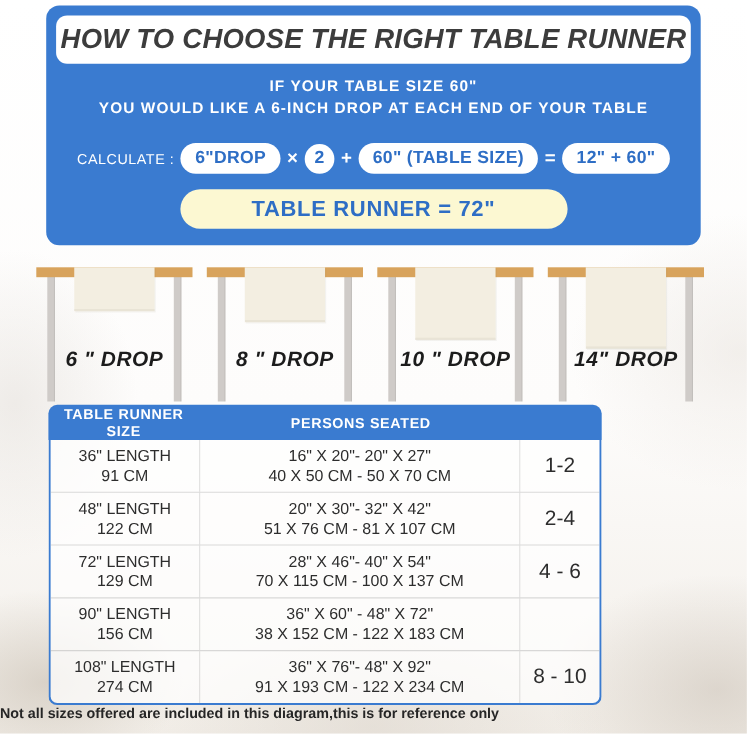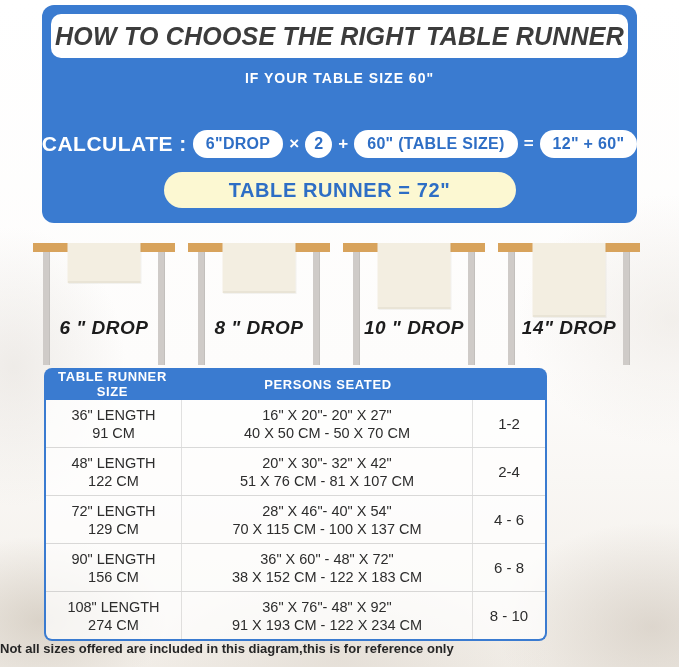--- a/index.html
+++ b/index.html
@@ -35,21 +35,21 @@
     white-space:nowrap;
   }
   .intro { position:absolute; top:63px; left:0; right:0; text-align:center; color:#ffffff; }
   .intro div { font-size:14px; font-weight:600; letter-spacing:1px; line-height:20px; }
 
   .calc-row {
     position:absolute; top:125px; left:4px; right:4px;
     display:flex; align-items:center; justify-content:center; gap:6px;
     color:#ffffff; white-space:nowrap;
   }
-  .calc-label { font-size:21px; font-weight:700; letter-spacing:0.5px; }
+  .calc-label { font-size:13px; font-weight:400; letter-spacing:0.5px; }
   .pill {
     background:#ffffff; color:#2e6ec5; border-radius:17px;
     padding:5px 13px; font-weight:800; font-size:16px; letter-spacing:0.3px;
   }
   .circle {
     background:#ffffff; color:#2e6ec5; width:27px; height:27px; border-radius:50%;
     display:flex; align-items:center; justify-content:center;
     font-weight:800; font-size:16px; flex:0 0 auto;
   }
   .op { font-weight:800; font-size:17px; }
@@ -97,38 +97,39 @@
   .st-row {
     display:grid; grid-template-columns:135px 292px 1fr; height:47px;
     align-items:stretch; text-align:center; color:#2d2d2d;
   }
   .st-row + .st-row { border-top:1px solid rgba(150,150,150,0.35); }
   .st-cell {
     display:flex; flex-direction:column; justify-content:center;
     font-size:14.5px; line-height:18px;
   }
   .st-cell.mid { border-left:1px solid rgba(150,150,150,0.28); border-right:1px solid rgba(150,150,150,0.28); }
-  .st-cell.persons { font-size:15px; }
+  .st-cell.persons { font-size:19px; }
 
   .footer-note {
     position:absolute; top:641px; left:0; right:0; 
     font-size:13px; font-weight:600; color:#262626;
   }
 </style>
 </head>
 <body>
 
 <div class="bg-photo"></div>
 
 <div class="blue-panel">
   <div class="title-box">
     <div class="title">HOW TO CHOOSE THE RIGHT TABLE RUNNER</div>
   </div>
   <div class="intro">
     <div>IF YOUR TABLE SIZE 60"</div>
+    <div>YOU WOULD LIKE A 6-INCH DROP AT EACH END OF YOUR TABLE</div>
   </div>
   <div class="calc-row">
     <span class="calc-label">CALCULATE :</span>
     <span class="pill">6"DROP</span>
     <span class="op">×</span>
     <span class="circle">2</span>
     <span class="op">+</span>
     <span class="pill">60" (TABLE SIZE)</span>
     <span class="op">=</span>
     <span class="pill">12" + 60"</span>
@@ -212,21 +213,20 @@
 
     <div class="st-row">
       <div class="st-cell">
         <div>90" LENGTH</div>
         <div>156 CM</div>
       </div>
       <div class="st-cell mid">
         <div>36" X 60" - 48" X 72"</div>
         <div>38 X 152 CM - 122 X 183 CM</div>
       </div>
-      <div class="st-cell persons">6 - 8</div>
     </div>
 
     <div class="st-row">
       <div class="st-cell">
         <div>108" LENGTH</div>
         <div>274 CM</div>
       </div>
       <div class="st-cell mid">
         <div>36" X 76"- 48" X 92"</div>
         <div>91 X 193 CM - 122 X 234 CM</div>

